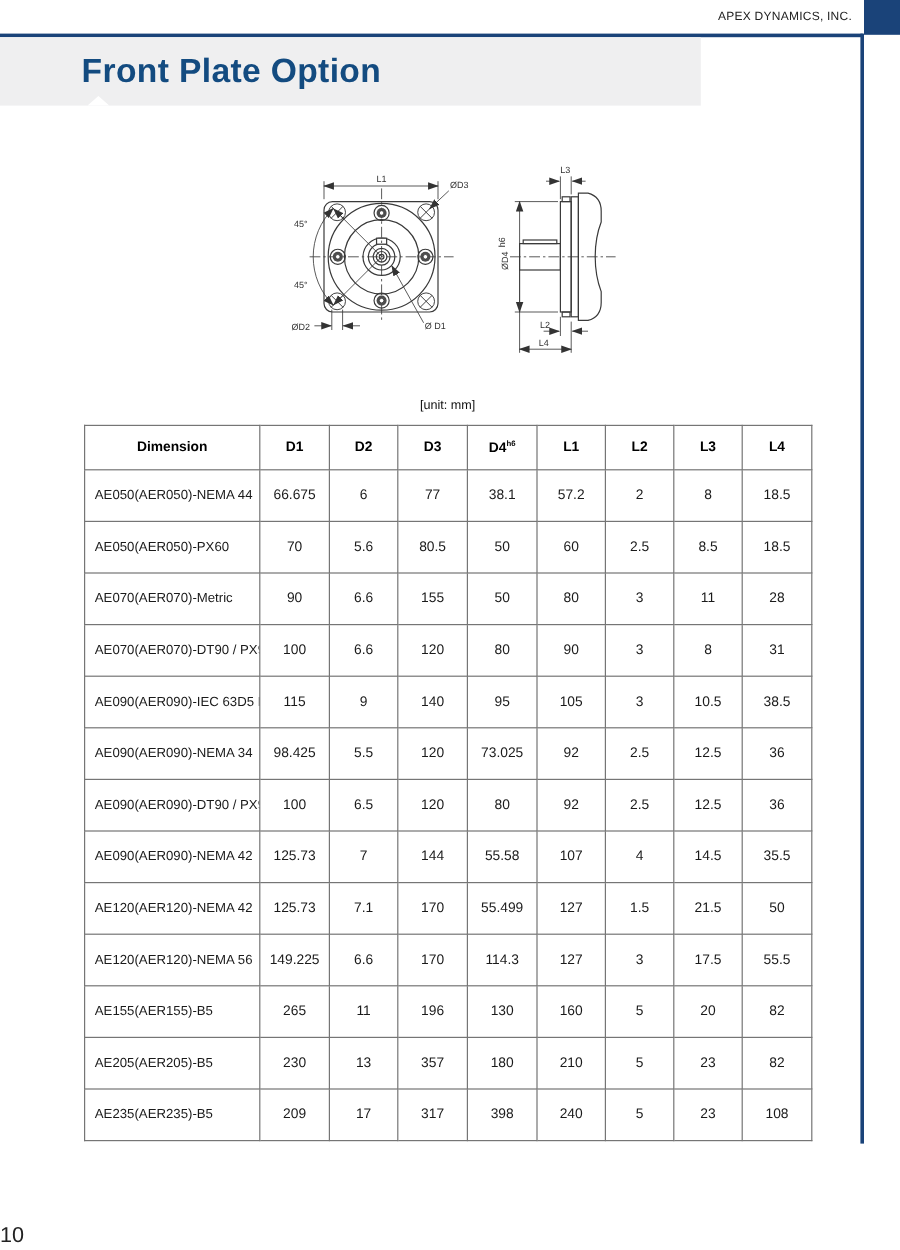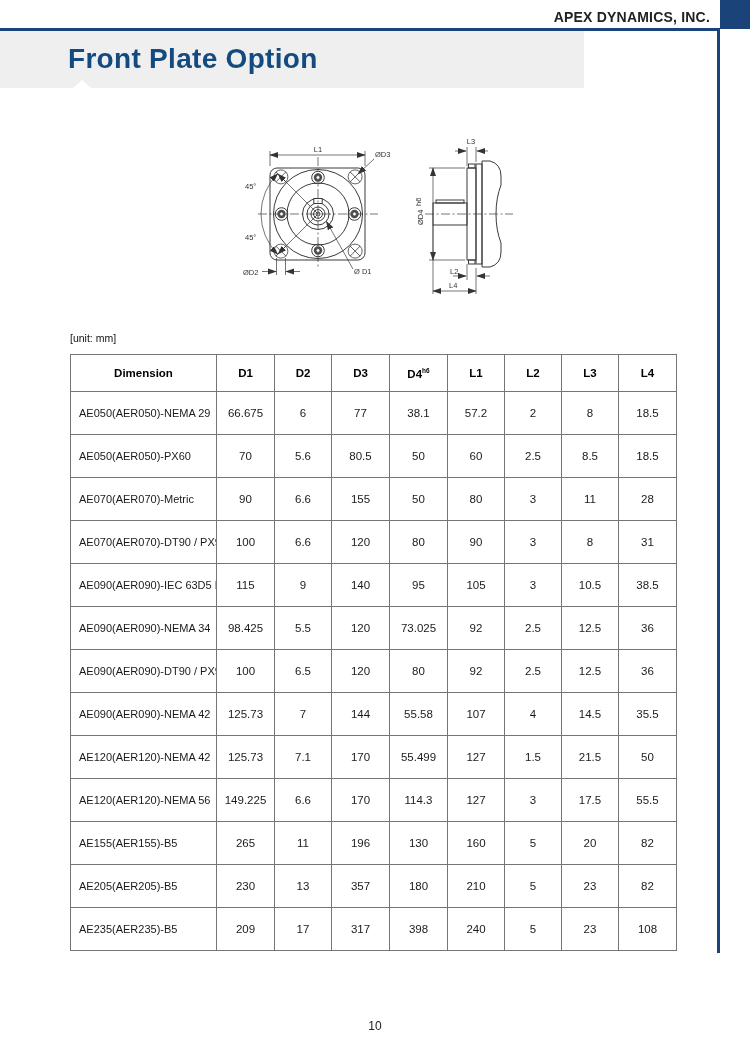--- a/index.html
+++ b/index.html
@@ -2,21 +2,21 @@
 <html><head>
 <meta charset="utf-8">
 <style>
   html,body{margin:0;padding:0;}
   body{
     width:750px;height:1042px;position:relative;background:#ffffff;
     font-family:"Liberation Sans","DejaVu Sans",sans-serif;color:#1a1a1a;
     overflow:hidden;
   }
   .company{
-    position:absolute;top:9px;right:40px;font-size:14px;letter-spacing:.2px;color:#222;font-weight:bold;
+    position:absolute;top:9px;right:40px;font-size:10px;letter-spacing:.2px;color:#222;
   }
   .corner-block{
     position:absolute;top:0;right:0;width:30px;height:29px;background:#1a4379;
   }
   .h-rule{
     position:absolute;top:28px;left:0;width:719px;height:3px;background:#1a4379;
   }
   .v-rule{
     position:absolute;top:28px;left:717px;width:3px;height:925px;background:#1a4379;
   }
@@ -28,39 +28,39 @@
     font-size:28px;font-weight:bold;color:#134b80;letter-spacing:.3px;
   }
   .banner-notch{
     position:absolute;left:73px;top:80px;width:0;height:0;
     border-left:9px solid transparent;border-right:9px solid transparent;
     border-bottom:8px solid #ffffff;
   }
   .drawing{position:absolute;left:225px;top:128px;}
   .drawing text{font-family:"Liberation Sans",sans-serif;font-size:7.5px;fill:#333;}
   .unit-note{
-    position:absolute;top:332px;left:70px;width:606px;text-align:left;
+    position:absolute;top:332px;left:70px;width:606px;text-align:center;
     font-size:10.5px;color:#111;
   }
   table.dims{
     position:absolute;top:354px;left:70px;width:607px;border-collapse:collapse;
     table-layout:fixed;
     border-radius:16px;
   }
   table.dims th,table.dims td{
     border:1px solid #757575;font-size:11.5px;text-align:center;padding:0 2px;
     overflow:hidden;white-space:nowrap;
   }
   table.dims th{height:36px;font-weight:bold;color:#000;}
   table.dims th sup{font-size:6.5px;vertical-align:super;}
   table.dims td{height:42px;color:#1a1a1a;}
   table.dims td:first-child{text-align:left;padding-left:8px;font-size:11px;}
   .page-number{
-    position:absolute;top:1019px;left:0;width:750px;text-align:center;
-    font-size:12px;color:#222;
+    position:absolute;top:1019px;left:0;width:750px;
+    font-size:18px;color:#222;
   }
 </style>
 </head>
 <body>
 
 <div class="company">APEX DYNAMICS, INC.</div>
 <div class="corner-block"></div>
 <div class="h-rule"></div>
 <div class="v-rule"></div>
 <div class="banner">
@@ -243,21 +243,21 @@
         <th>D3</th>
         <th>D4<sup>h6</sup></th>
         <th>L1</th>
         <th>L2</th>
         <th>L3</th>
         <th>L4</th>
       </tr>
   </thead>
   <tbody>
       <tr>
-        <td>AE050(AER050)-NEMA 29</td>
+        <td>AE050(AER050)-NEMA 44</td>
         <td>66.675</td>
         <td>6</td>
         <td>77</td>
         <td>38.1</td>
         <td>57.2</td>
         <td>2</td>
         <td>8</td>
         <td>18.5</td>
       </tr>
       <tr>

